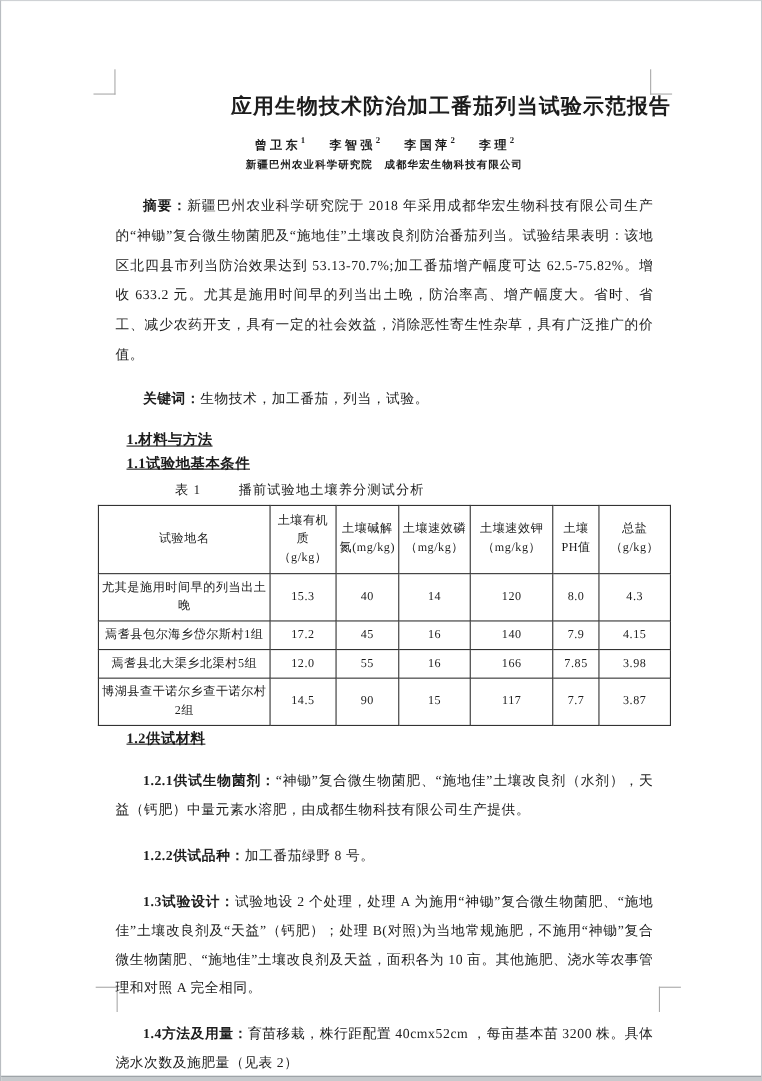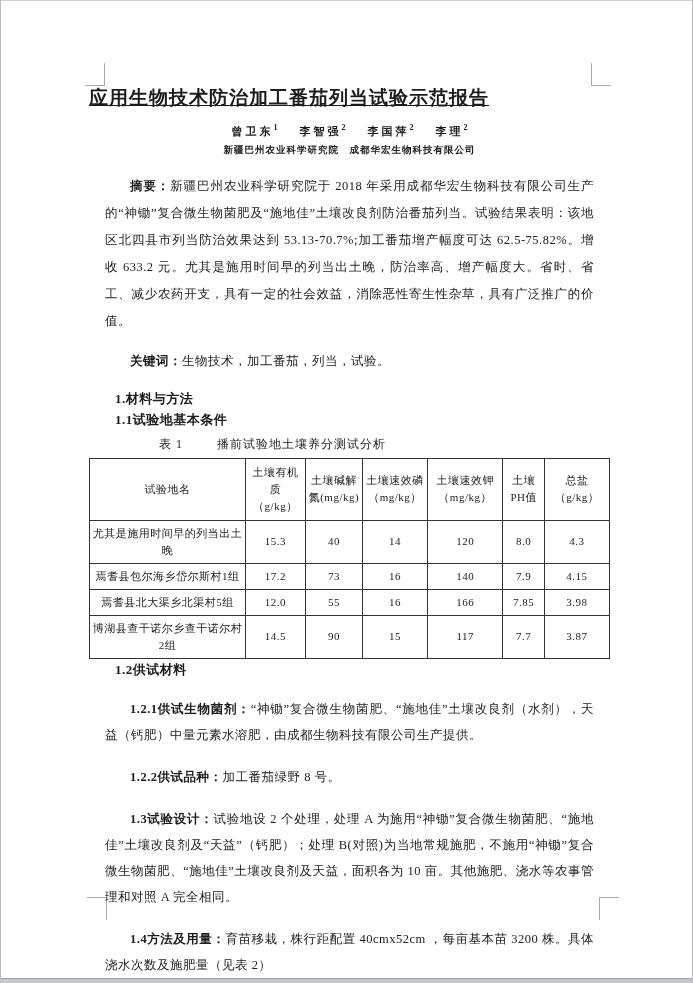--- a/index.html
+++ b/index.html
@@ -22,22 +22,22 @@
   
   .mark{position:absolute;width:19px;height:22px;}
   .mark.tl{left:84px;top:62px;border-right:1px solid #a9a9a9;border-bottom:1px solid #a9a9a9;}
   .mark.tr{left:590px;top:62px;border-left:1px solid #a9a9a9;border-bottom:1px solid #a9a9a9;}
   .mark.bl{left:86px;top:896px;border-right:1px solid #a9a9a9;border-top:1px solid #a9a9a9;}
   .mark.br{left:598px;top:896px;border-left:1px solid #a9a9a9;border-top:1px solid #a9a9a9;}
 
   .content{position:absolute;left:88px;top:84px;width:521px;}
 
   .doc-title{
-    font-size:19px;font-weight:bold;text-align:left;
-    letter-spacing:1px;line-height:26px;margin:0;text-decoration:underline;
+    font-size:19px;font-weight:bold;text-align:right;
+    letter-spacing:1px;line-height:26px;margin:0;
   }
   .authors{
     text-align:center;font-size:11px;font-weight:bold;
     margin-top:9px;line-height:15px;
   }
   .authors .author{margin:0 11px;letter-spacing:3px;}
   .authors sup{font-size:8px;letter-spacing:0;}
   .affiliation{
     text-align:center;font-size:9.5px;font-weight:bold;
     margin-top:5px;line-height:13px;letter-spacing:1px;
@@ -45,21 +45,21 @@
 
   p.body{
     font-size:12.5px;line-height:26px;text-align:justify;
     text-indent:2em;margin:16px;letter-spacing:0.5px;
   }
   p.abstract{margin-top:16px;line-height:27px;}
   p.tight{line-height:21px;}
   .lbl{font-weight:bold;}
   h3.sec{
     font-size:13px;font-weight:bold;margin:0;line-height:21px;
-    text-indent:2em;letter-spacing:0.5px;
+    text-indent:2em;letter-spacing:0.5px;text-decoration:underline;
   }
 
   .tcaption{
     font-size:12px;line-height:24px;margin:2px 0 2px 0;letter-spacing:1px;
   }
   .tcaption .cap-no{margin-right:34px;}
   .tcaption.c1{padding-left:70px;}
   .tcaption.c2{padding-left:104px;}
 
   table{border-collapse:collapse;table-layout:fixed;}
@@ -124,21 +124,21 @@
           <td>15.3</td>
           <td>40</td>
           <td>14</td>
           <td>120</td>
           <td>8.0</td>
           <td>4.3</td>
         </tr>
         <tr>
           <td>焉耆县包尔海乡岱尔斯村1组</td>
           <td>17.2</td>
-          <td>73</td>
+          <td>45</td>
           <td>16</td>
           <td>140</td>
           <td>7.9</td>
           <td>4.15</td>
         </tr>
         <tr>
           <td>焉耆县北大渠乡北渠村5组</td>
           <td>12.0</td>
           <td>55</td>
           <td>16</td>

